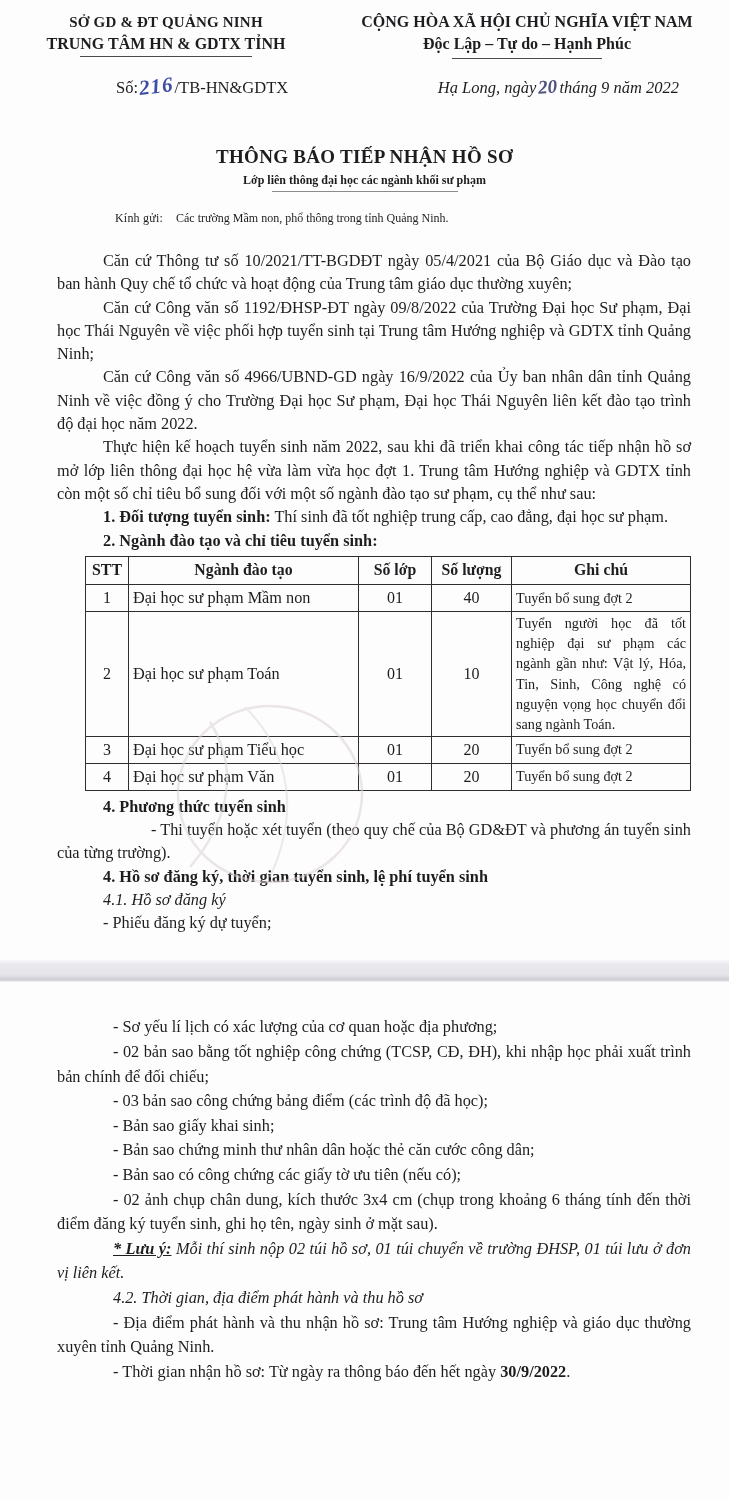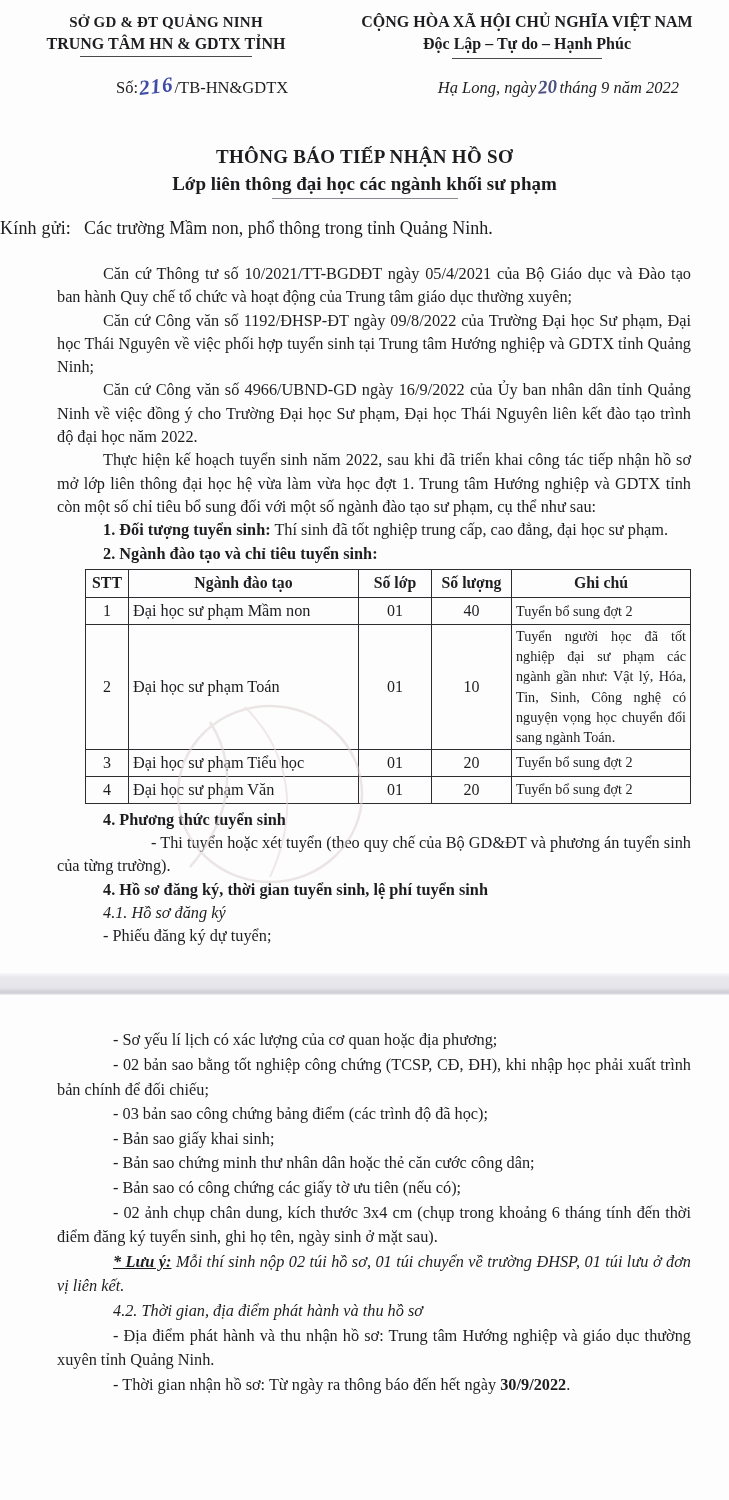--- a/index.html
+++ b/index.html
@@ -27,22 +27,22 @@
   
   .soline{display:flex;justify-content:space-between;align-items:baseline;
           padding:0 50px 0 116px;margin-top:15px;font-size:16.5px;}
   .hand-blue{color:#3f4da6;font-style:italic;font-weight:600;font-size:21px;
              display:inline-block;transform:rotate(-7deg);letter-spacing:1px;margin:0 1px;}
   .hand-day{color:#4c5180;font-style:italic;font-weight:600;font-size:19px;
             display:inline-block;transform:rotate(-4deg);margin:0 2px;}
   .dateline{font-style:italic;}
 
   .title{margin-top:47px;text-align:center;font-size:19px;font-weight:700;letter-spacing:.3px;}
-  .subtitle{margin-top:5px;text-align:center;font-size:19px;font-weight:700;}
-  .kinhgui{margin-top:19px;font-size:18px;}
+  .subtitle{margin-top:5px;text-align:center;font-size:12px;font-weight:700;}
+  .kinhgui{margin-top:19px;padding-left:115px;font-size:12px;}
   .kinhgui .kg-label{letter-spacing:.2px;}
   .kinhgui .kg-text{margin-left:13px;}
 
   .para{margin:0;font-size:16.3px;line-height:23.3px;text-align:justify;text-indent:46px;}
   .first-para{margin-top:23px;}
   .bold{font-weight:700;}
   .ital{font-style:italic;}
   .deep{text-indent:94px;}
 
   

